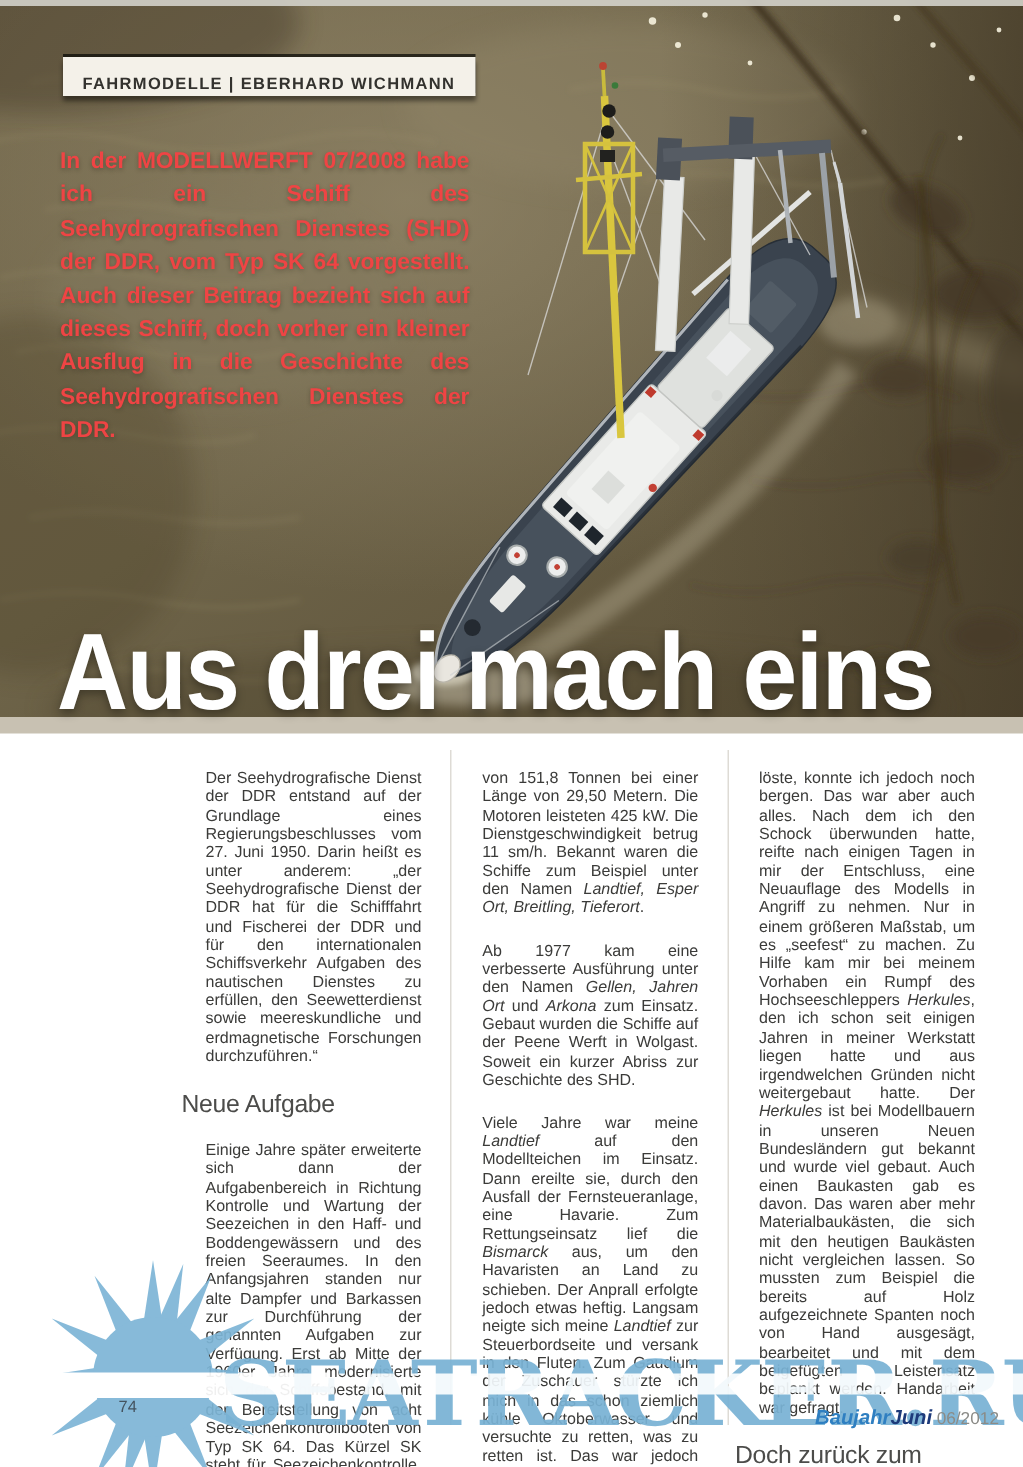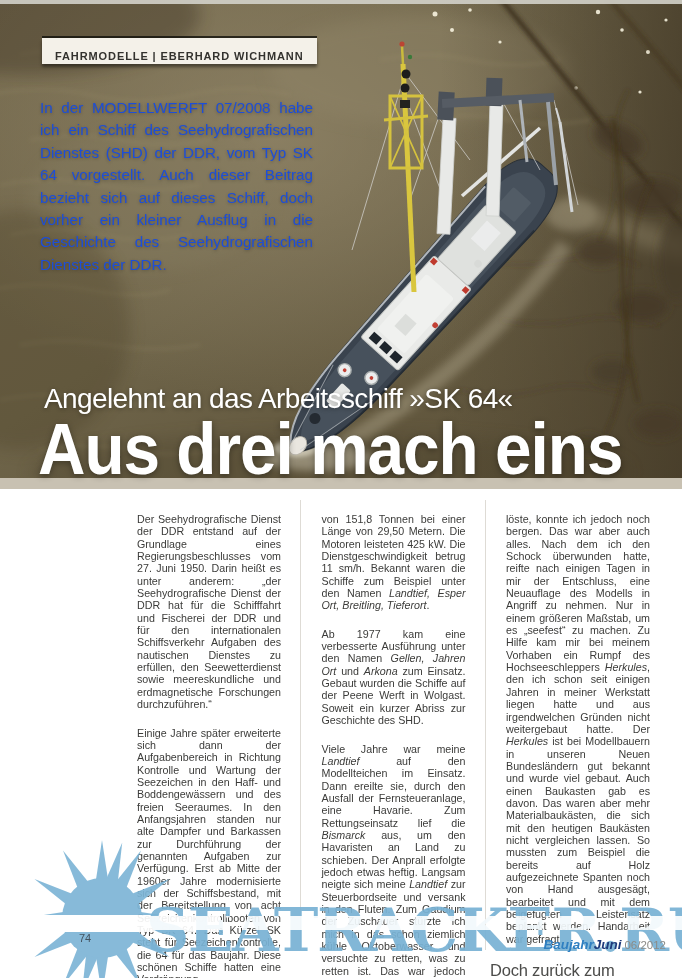--- a/index.html
+++ b/index.html
@@ -23,21 +23,21 @@
   .scan-strip{position:absolute;left:0;top:0;width:682px;height:4px;background:#d3d1ca;opacity:.9;z-index:5;}
   .kicker{
     position:absolute;left:42px;top:38px;height:26px;line-height:26px;
     padding:5px 13px;background:var(--kicker-bg);color:#33322e;
     font-size:11px;font-weight:700;letter-spacing:.9px;z-index:6;
     box-shadow:0 -2px 0 rgba(12,12,8,.75), 0 3px 3px rgba(0,0,0,.45);
     white-space:nowrap;
   }
   .intro{
     position:absolute;left:40px;top:97px;width:273px;z-index:6;
-    color:#1d4ed8;font-size:15.2px;line-height:22.4px;font-weight:400;
+    color:#ef4444;font-size:15.2px;line-height:22.4px;font-weight:700;
     text-align:justify;text-shadow:0 1px 3px rgba(40,35,20,.35);
   }
   .subtitle{
     position:absolute;left:44px;top:383px;z-index:6;color:#fff;
     font-size:28px;font-weight:400;letter-spacing:-.6px;
     text-shadow:0 1px 4px rgba(0,0,0,.35);white-space:nowrap;
   }
   .headline{
     position:absolute;left:38px;top:407px;z-index:6;color:#fff;
     font-size:67px;font-weight:700;letter-spacing:-1px;white-space:nowrap;
@@ -242,32 +242,32 @@
           <path d="M612,118 C630,200 612,300 638,402" stroke-width="3" opacity=".8"></path>
           <path d="M652,180 C610,262 648,344 606,434" stroke-width="2.5" opacity=".7"></path>
           <path d="M628,90 C600,140 630,190 600,240" stroke-width="2" opacity=".6"></path>
         </g>
       </g>
     </svg>
 
     <div class="scan-strip"></div>
     <div class="kicker">FAHRMODELLE | EBERHARD WICHMANN</div>
     <p class="intro">In der MODELLWERFT 07/2008 habe ich ein Schiff des Seehydrografischen Dienstes (SHD) der DDR, vom Typ SK 64 vorgestellt. Auch dieser Beitrag bezieht sich auf dieses Schiff, doch vorher ein kleiner Ausflug in die Geschichte des Seehydrografischen Dienstes der DDR.</p>
-    <div class="subtitle">Angelehnt an das Arbeitsschiff »SK 64«</div>
     <h1 class="headline">Aus drei mach eins</h1>
   </div>
 
   <div class="divider-strip"></div>
 
   <div class="article">
     <div class="rule r1"></div>
     <div class="rule r2"></div>
 
     <div class="col">
       <p><span>Der Seehydrografische Dienst der DDR entstand auf der Grundlage eines Regierungsbeschlusses vom 27. Juni 1950. Darin heißt es unter anderem: „der Seehydrografische Dienst der DDR hat für die Schifffahrt und Fischerei der DDR und für den internationalen Schiffsverkehr Aufgaben des nautischen Dienstes zu erfüllen, den Seewetterdienst sowie meereskundliche und erdmagnetische Forschungen durchzuführen.“</span></p>
+      <h3>Neue Aufgabe</h3>
       <p><span>Einige Jahre später erweiterte sich dann der Aufgabenbereich in Richtung Kontrolle und Wartung der Seezeichen in den Haff- und Boddengewässern und des freien Seeraumes. In den Anfangsjahren standen nur alte Dampfer und Barkassen zur Durchführung der genannten Aufgaben zur Verfügung. Erst ab Mitte der 1960er Jahre modernisierte sich der Schiffsbestand, mit der Bereitstellung von acht Seezeichenkontrollbooten von Typ SK 64. Das Kürzel SK steht für Seezeichenkontrolle, die 64 für das Baujahr. Diese schönen Schiffe hatten eine Verdrängung</span></p>
     </div>
 
     <div class="col">
       <p><span>von 151,8 Tonnen bei einer Länge von 29,50 Metern. Die Motoren leisteten 425 kW. Die Dienstgeschwindigkeit betrug 11 sm/h. Bekannt waren die Schiffe zum Beispiel unter den Namen </span><span class="it">Landtief, Esper Ort, Breitling, Tieferort</span><span>.</span></p>
       <p><span>Ab 1977 kam eine verbesserte Ausführung unter den Namen </span><span class="it">Gellen, Jahren Ort</span><span> und </span><span class="it">Arkona</span><span> zum Einsatz. Gebaut wurden die Schiffe auf der Peene Werft in Wolgast. Soweit ein kurzer Abriss zur Geschichte des SHD.</span></p>
       <p><span>Viele Jahre war meine </span><span class="it">Landtief</span><span> auf den Modellteichen im Einsatz. Dann ereilte sie, durch den Ausfall der Fernsteueranlage, eine Havarie. Zum Rettungseinsatz lief die </span><span class="it">Bismarck</span><span> aus, um den Havaristen an Land zu schieben. Der Anprall erfolgte jedoch etwas heftig. Langsam neigte sich meine </span><span class="it">Landtief</span><span> zur Steuerbordseite und versank in den Fluten. Zum Gaudium der Zuschauer stürzte ich mich in das schon ziemlich kühle Oktoberwasser und versuchte zu retten, was zu retten ist. Das war jedoch nicht viel. Den kompletten Aufbau, der sich beim Kentern vom Süll</span></p>
     </div>
 
     <div class="col">

